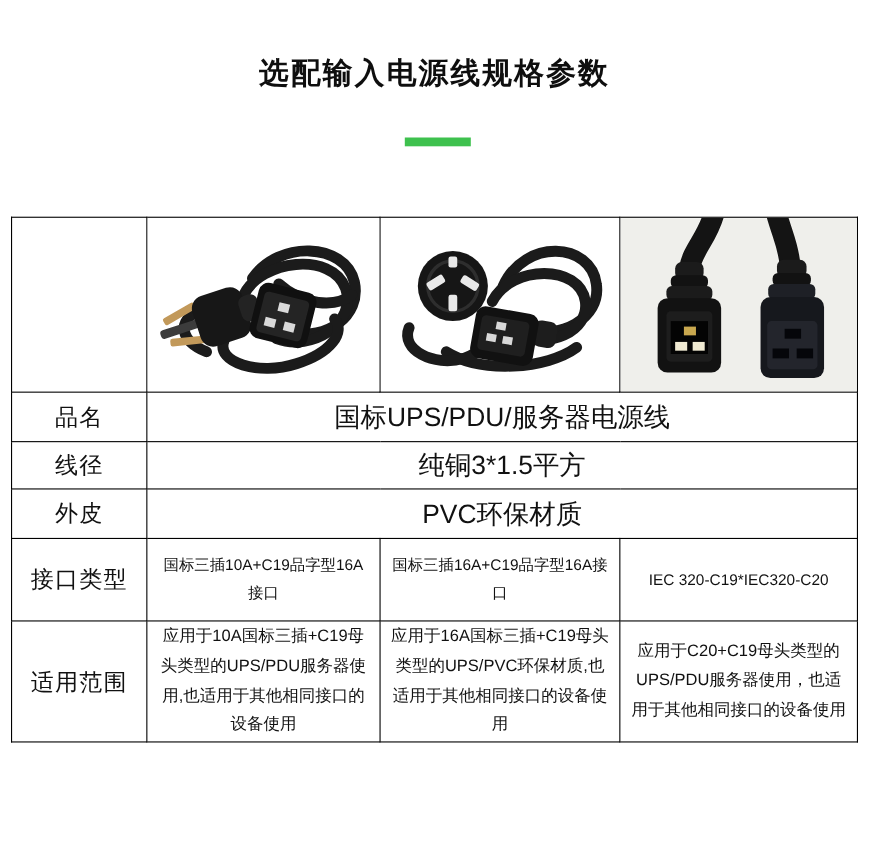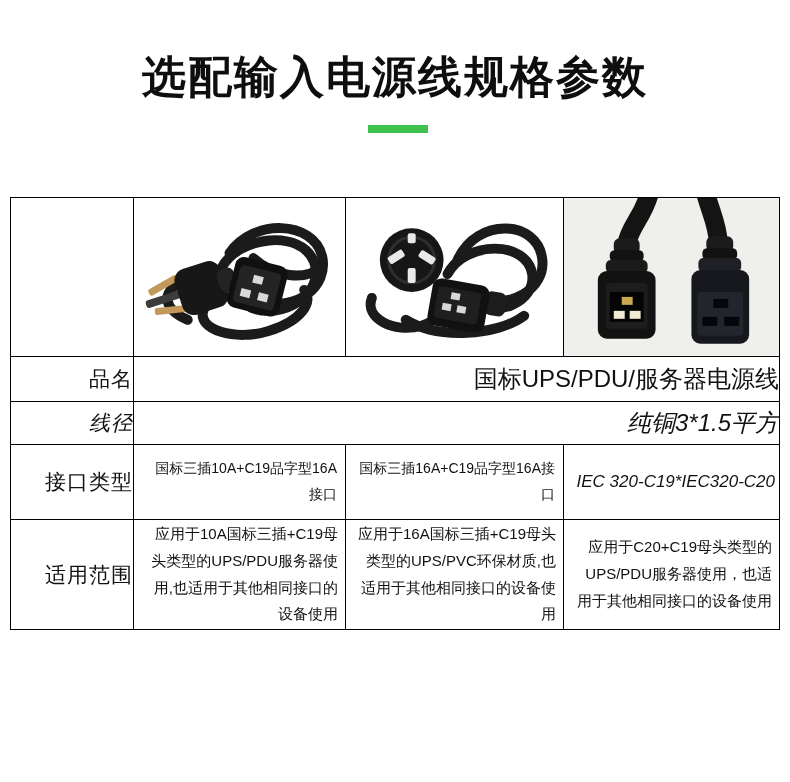--- a/index.html
+++ b/index.html
@@ -12,21 +12,21 @@
     background: #ffffff;
     overflow: hidden;
   }
   .title {
     position: absolute;
     top: 48px;
     left: 0;
     width: 100%;
     text-align: center;
     font-family: "Liberation Serif", "DejaVu Serif", serif;
-    font-size: 44px;
+    font-size: 27px;
     font-weight: 600;
     letter-spacing: 2px;
     color: #0e0e0e;
     white-space: nowrap;
   }
   .title-underline {
     position: absolute;
     top: 125px;
     left: 368px;
     width: 60px;
@@ -37,46 +37,45 @@
     position: absolute;
     top: 197px;
     left: 10px;
     width: 769px;
     border-collapse: collapse;
     table-layout: fixed;
     background: #ffffff;
   }
   table.spec td {
     border: 1.5px solid #000000;
-    text-align: right;
+    text-align: center;
     vertical-align: middle;
     color: #111111;
     overflow: hidden;
   }
   tr.r-img td { height: 158px; padding: 0; }
   tr.r-45 td { height: 45px; }
-  tr.r-43 td { height: 43px; font-style: italic; }
+  tr.r-43 td { height: 43px; }
   tr.r-port td { height: 75px; }
   tr.r-range td { height: 110px; }
   td.lab {
     font-size: 21px;
     letter-spacing: 1px;
     color: #141414;
   }
   td.val { font-size: 24px; }
   td.port {
     font-size: 14px;
     line-height: 1.85;
     padding: 0 8px;
   }
   td.port-iec {
-    font-size: 17px;
+    font-size: 14px;
     padding: 0 4px;
     letter-spacing: 0px;
-    font-style: italic;
   }
   td.range {
     font-size: 15px;
     line-height: 1.78;
     padding: 0 7px;
   }
   .photo { display: block; width: 100%; height: 158px; }
 </style>
 </head>
 <body>
@@ -185,20 +184,24 @@
       <td class="val" colspan="3">国标UPS/PDU/服务器电源线</td>
     </tr>
 
 
 
     <tr class="r-43">
       <td class="lab">线径</td>
       <td class="val" colspan="3">纯铜3*1.5平方</td>
     </tr>
 
+    <tr class="r-45">
+      <td class="lab">外皮</td>
+      <td class="val" colspan="3">PVC环保材质</td>
+    </tr>
 
     <tr class="r-port">
       <td class="lab">接口类型</td>
       <td class="port">国标三插10A+C19品字型16A接口</td>
       <td class="port">国标三插16A+C19品字型16A接口</td>
       <td class="port-iec">IEC 320-C19*IEC320-C20</td>
     </tr>
 
     <tr class="r-range">
       <td class="lab">适用范围</td>

